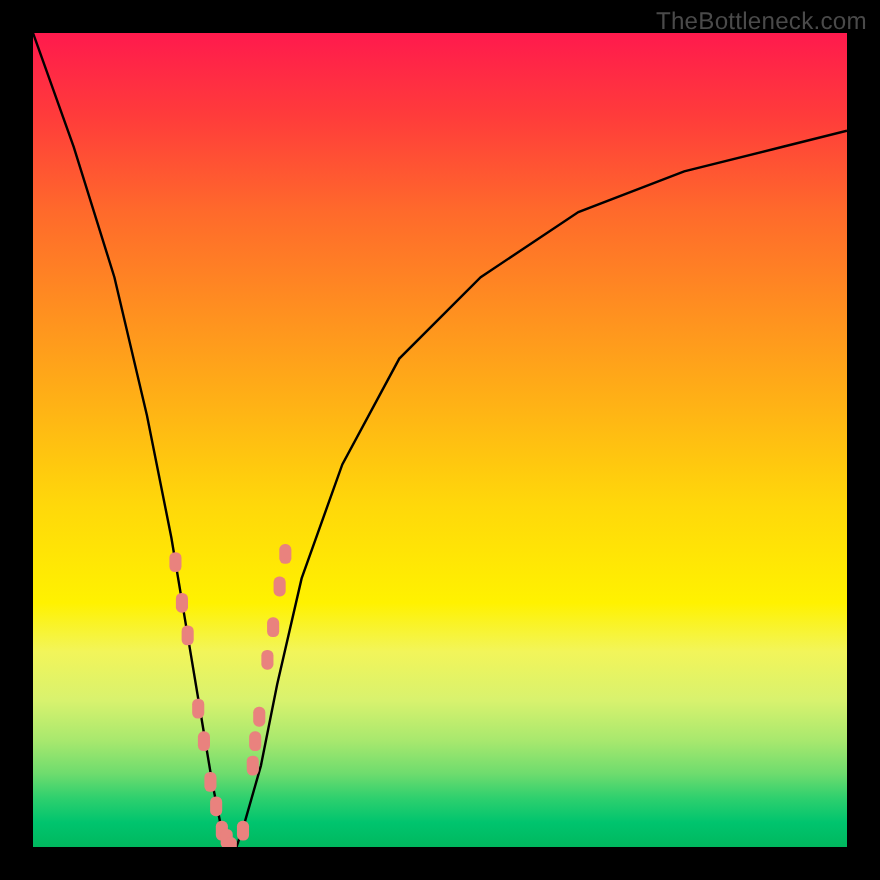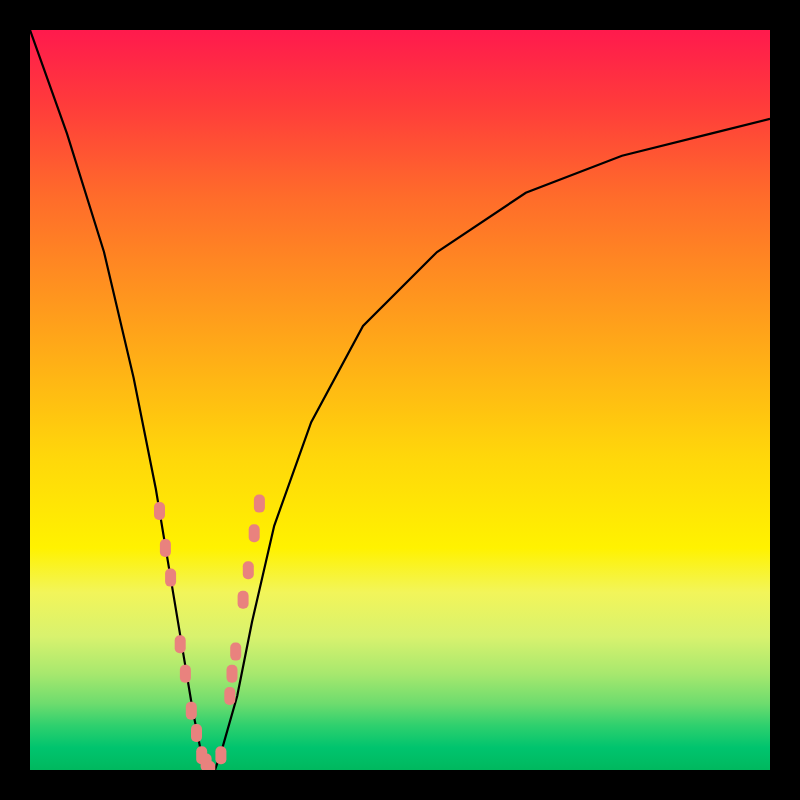--- a/index.html
+++ b/index.html
@@ -86,14 +86,15 @@
           <rect x="196.5" y="634.8" width="11" height="18" rx="5" ry="5" class="marker"></rect>
           <rect x="200.2" y="612.6" width="11" height="18" rx="5" ry="5" class="marker"></rect>
           <rect x="207.6" y="560.8" width="11" height="18" rx="5" ry="5" class="marker"></rect>
           <rect x="212.8" y="531.2" width="11" height="18" rx="5" ry="5" class="marker"></rect>
           <rect x="218.7" y="494.2" width="11" height="18" rx="5" ry="5" class="marker"></rect>
           <rect x="223.9" y="464.6" width="11" height="18" rx="5" ry="5" class="marker"></rect>
         </g>
     </svg>
   </div>
 
+  <div class="watermark">TheBottleneck.com</div>
 
 </div>
 
 </body></html>

